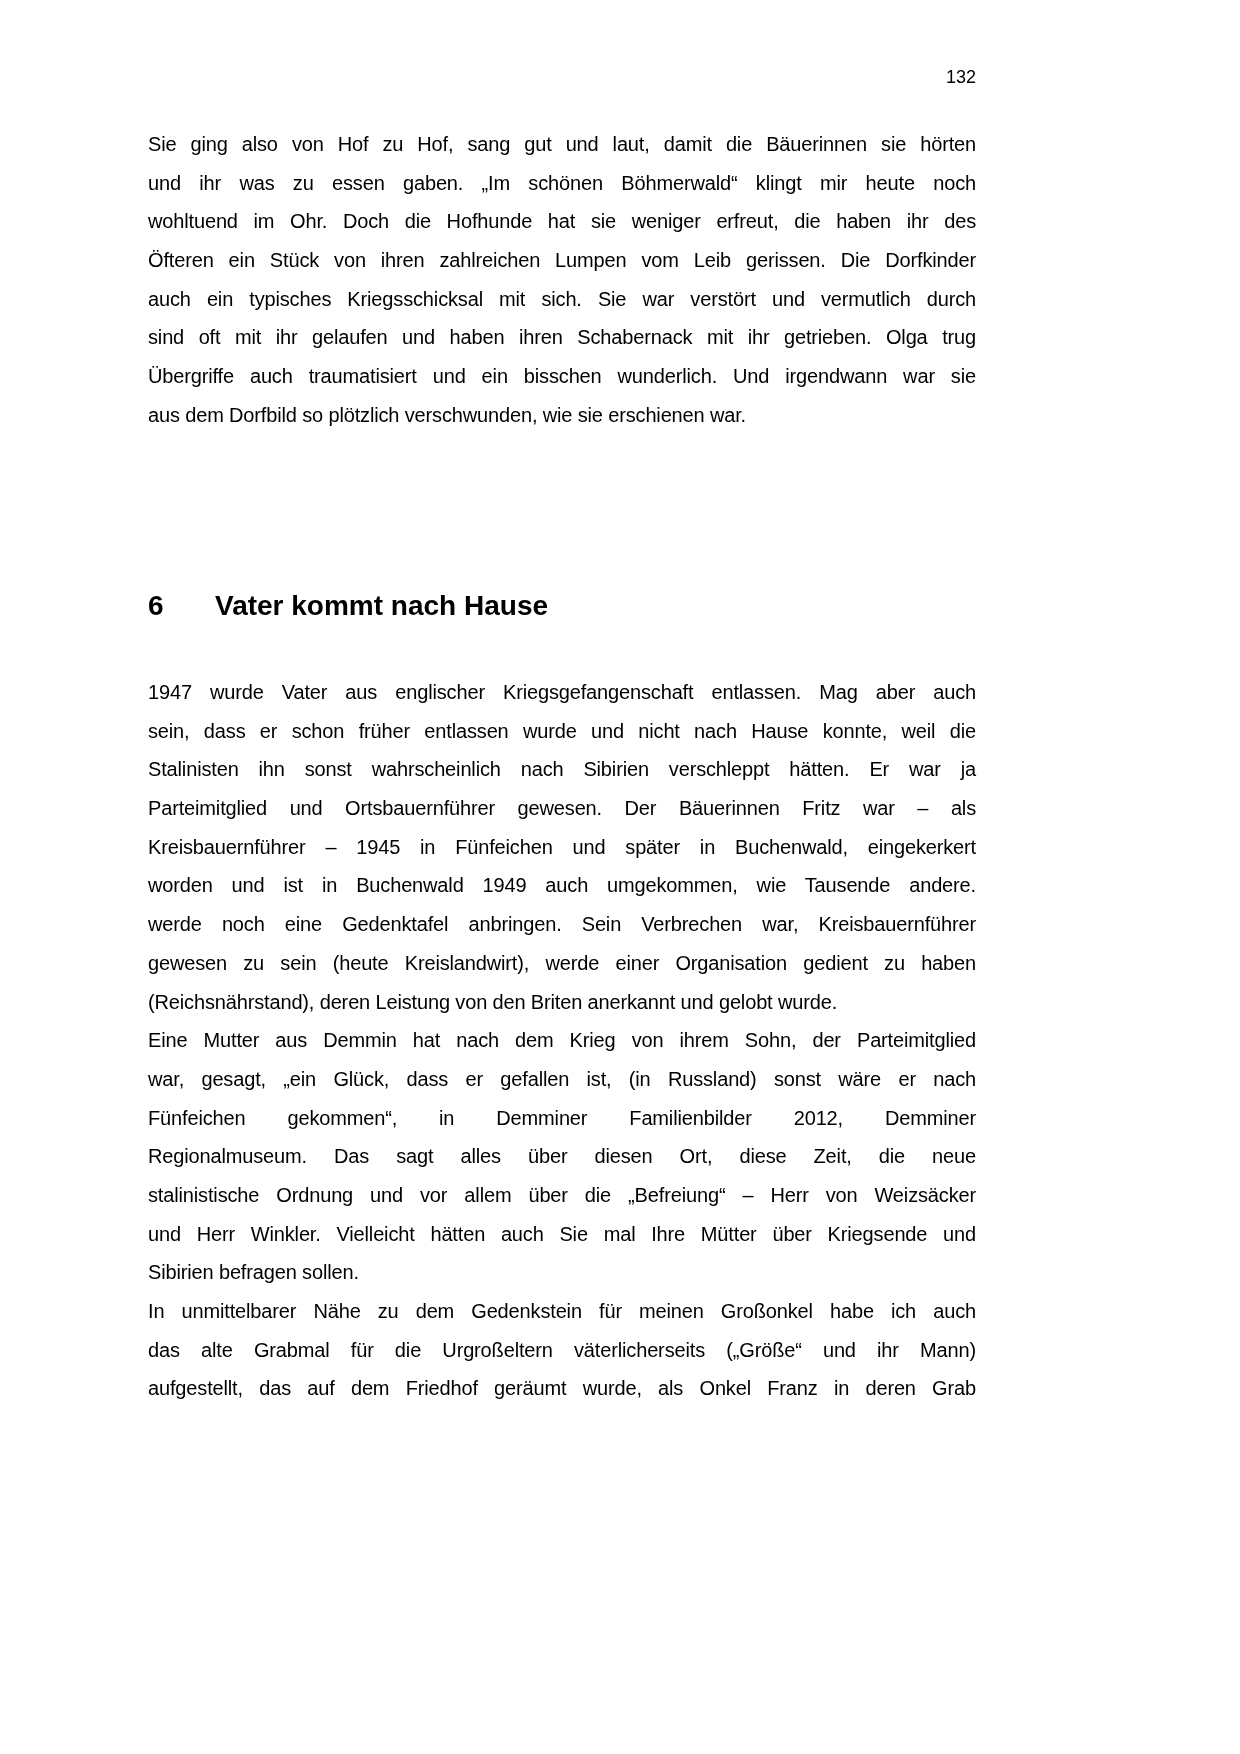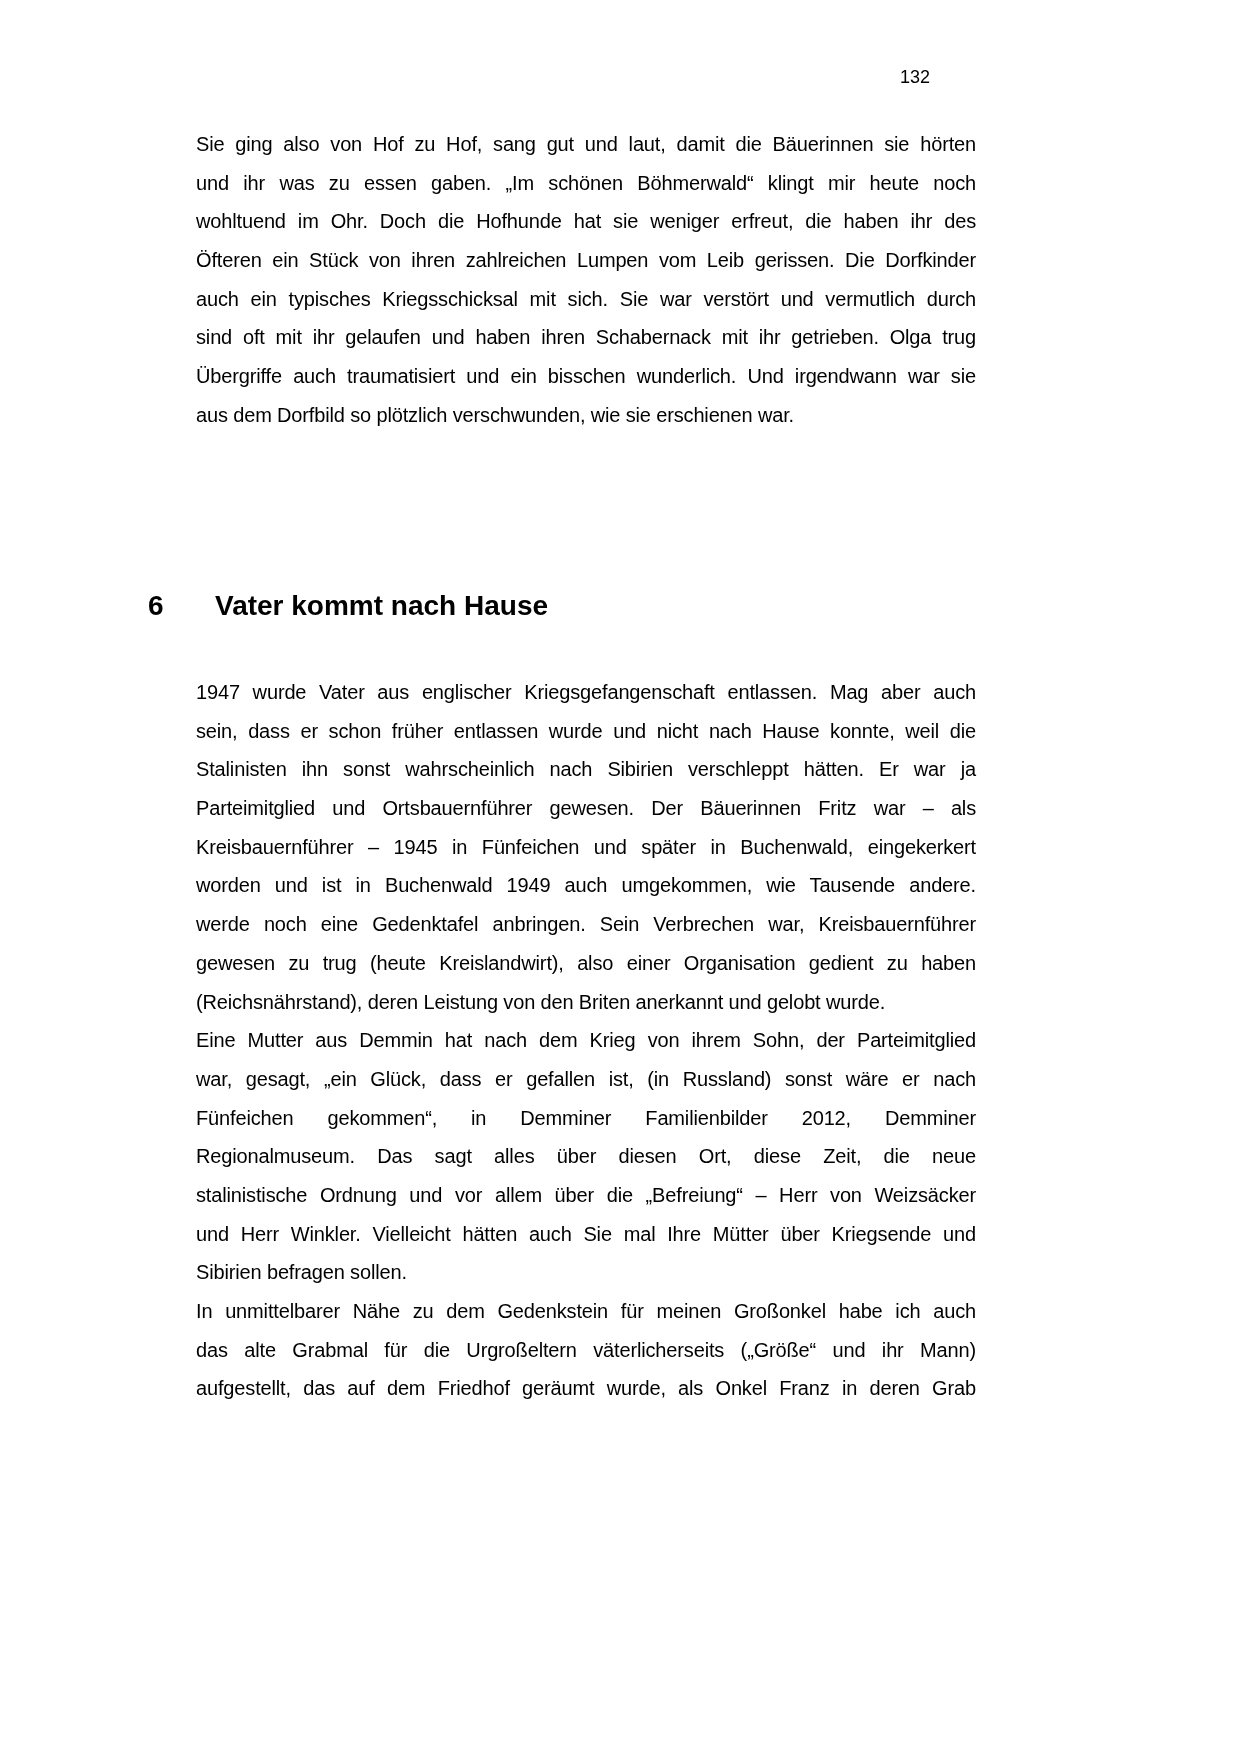--- a/index.html
+++ b/index.html
@@ -13,38 +13,38 @@
       position: relative;
       overflow: hidden;
       color: #000000;
       font-family: "Liberation Sans", sans-serif;
     }
     .page-number {
       position: absolute;
       top: 66px;
       left: 900px;
       width: 76px;
+      text-align: right;
       font-size: 18px;
       line-height: 22px;
     }
     .block {
       position: absolute;
       left: 148px;
       width: 828px;
     }
     .line {
       display: block;
       height: 38.7px;
       font-size: 20px;
       line-height: 38.7px;
       white-space: nowrap;
       text-align: justify;
       text-align-last: justify;
       letter-spacing: -0.15px;
-      margin-left: 48px;
     }
     .line.last {
       text-align-last: left;
     }
     #para-1 { top: 125px; }
     #heading {
       position: absolute;
       top: 589px;
       left: 148px;
       font-size: 28px;
@@ -80,21 +80,21 @@
 
 <div id="para-2" class="block">
   <div>
     <span class="line">1947 wurde Vater aus englischer Kriegsgefangenschaft entlassen. Mag aber auch</span>
     <span class="line">sein, dass er schon früher entlassen wurde und nicht nach Hause konnte, weil die</span>
     <span class="line">Stalinisten ihn sonst wahrscheinlich nach Sibirien verschleppt hätten. Er war ja</span>
     <span class="line">Parteimitglied und Ortsbauernführer gewesen. Der Bäuerinnen Fritz war – als</span>
     <span class="line">Kreisbauernführer – 1945  in Fünfeichen und später in Buchenwald, eingekerkert</span>
     <span class="line">worden und ist in Buchenwald 1949 auch umgekommen, wie Tausende andere.</span>
     <span class="line">werde noch eine Gedenktafel anbringen. Sein Verbrechen war, Kreisbauernführer</span>
-    <span class="line">gewesen zu trug (heute Kreislandwirt), also einer Organisation gedient zu haben</span>
+    <span class="line">gewesen zu sein (heute Kreislandwirt), werde einer Organisation gedient zu haben</span>
     <span class="line last">(Reichsnährstand), deren Leistung von den Briten anerkannt und gelobt wurde.</span>
   </div>
   <div>
     <span class="line">Eine Mutter aus Demmin hat nach dem Krieg von ihrem Sohn, der Parteimitglied</span>
     <span class="line">war, gesagt, „ein Glück, dass er gefallen ist, (in Russland) sonst wäre er nach</span>
     <span class="line">Fünfeichen gekommen“, in Demminer Familienbilder 2012, Demminer</span>
     <span class="line">Regionalmuseum. Das sagt alles über diesen Ort,  diese Zeit, die neue</span>
     <span class="line">stalinistische Ordnung und vor allem über die „Befreiung“ – Herr von Weizsäcker</span>
     <span class="line">und Herr Winkler. Vielleicht hätten auch Sie mal Ihre Mütter über Kriegsende und</span>
     <span class="line last">Sibirien befragen sollen.</span>

